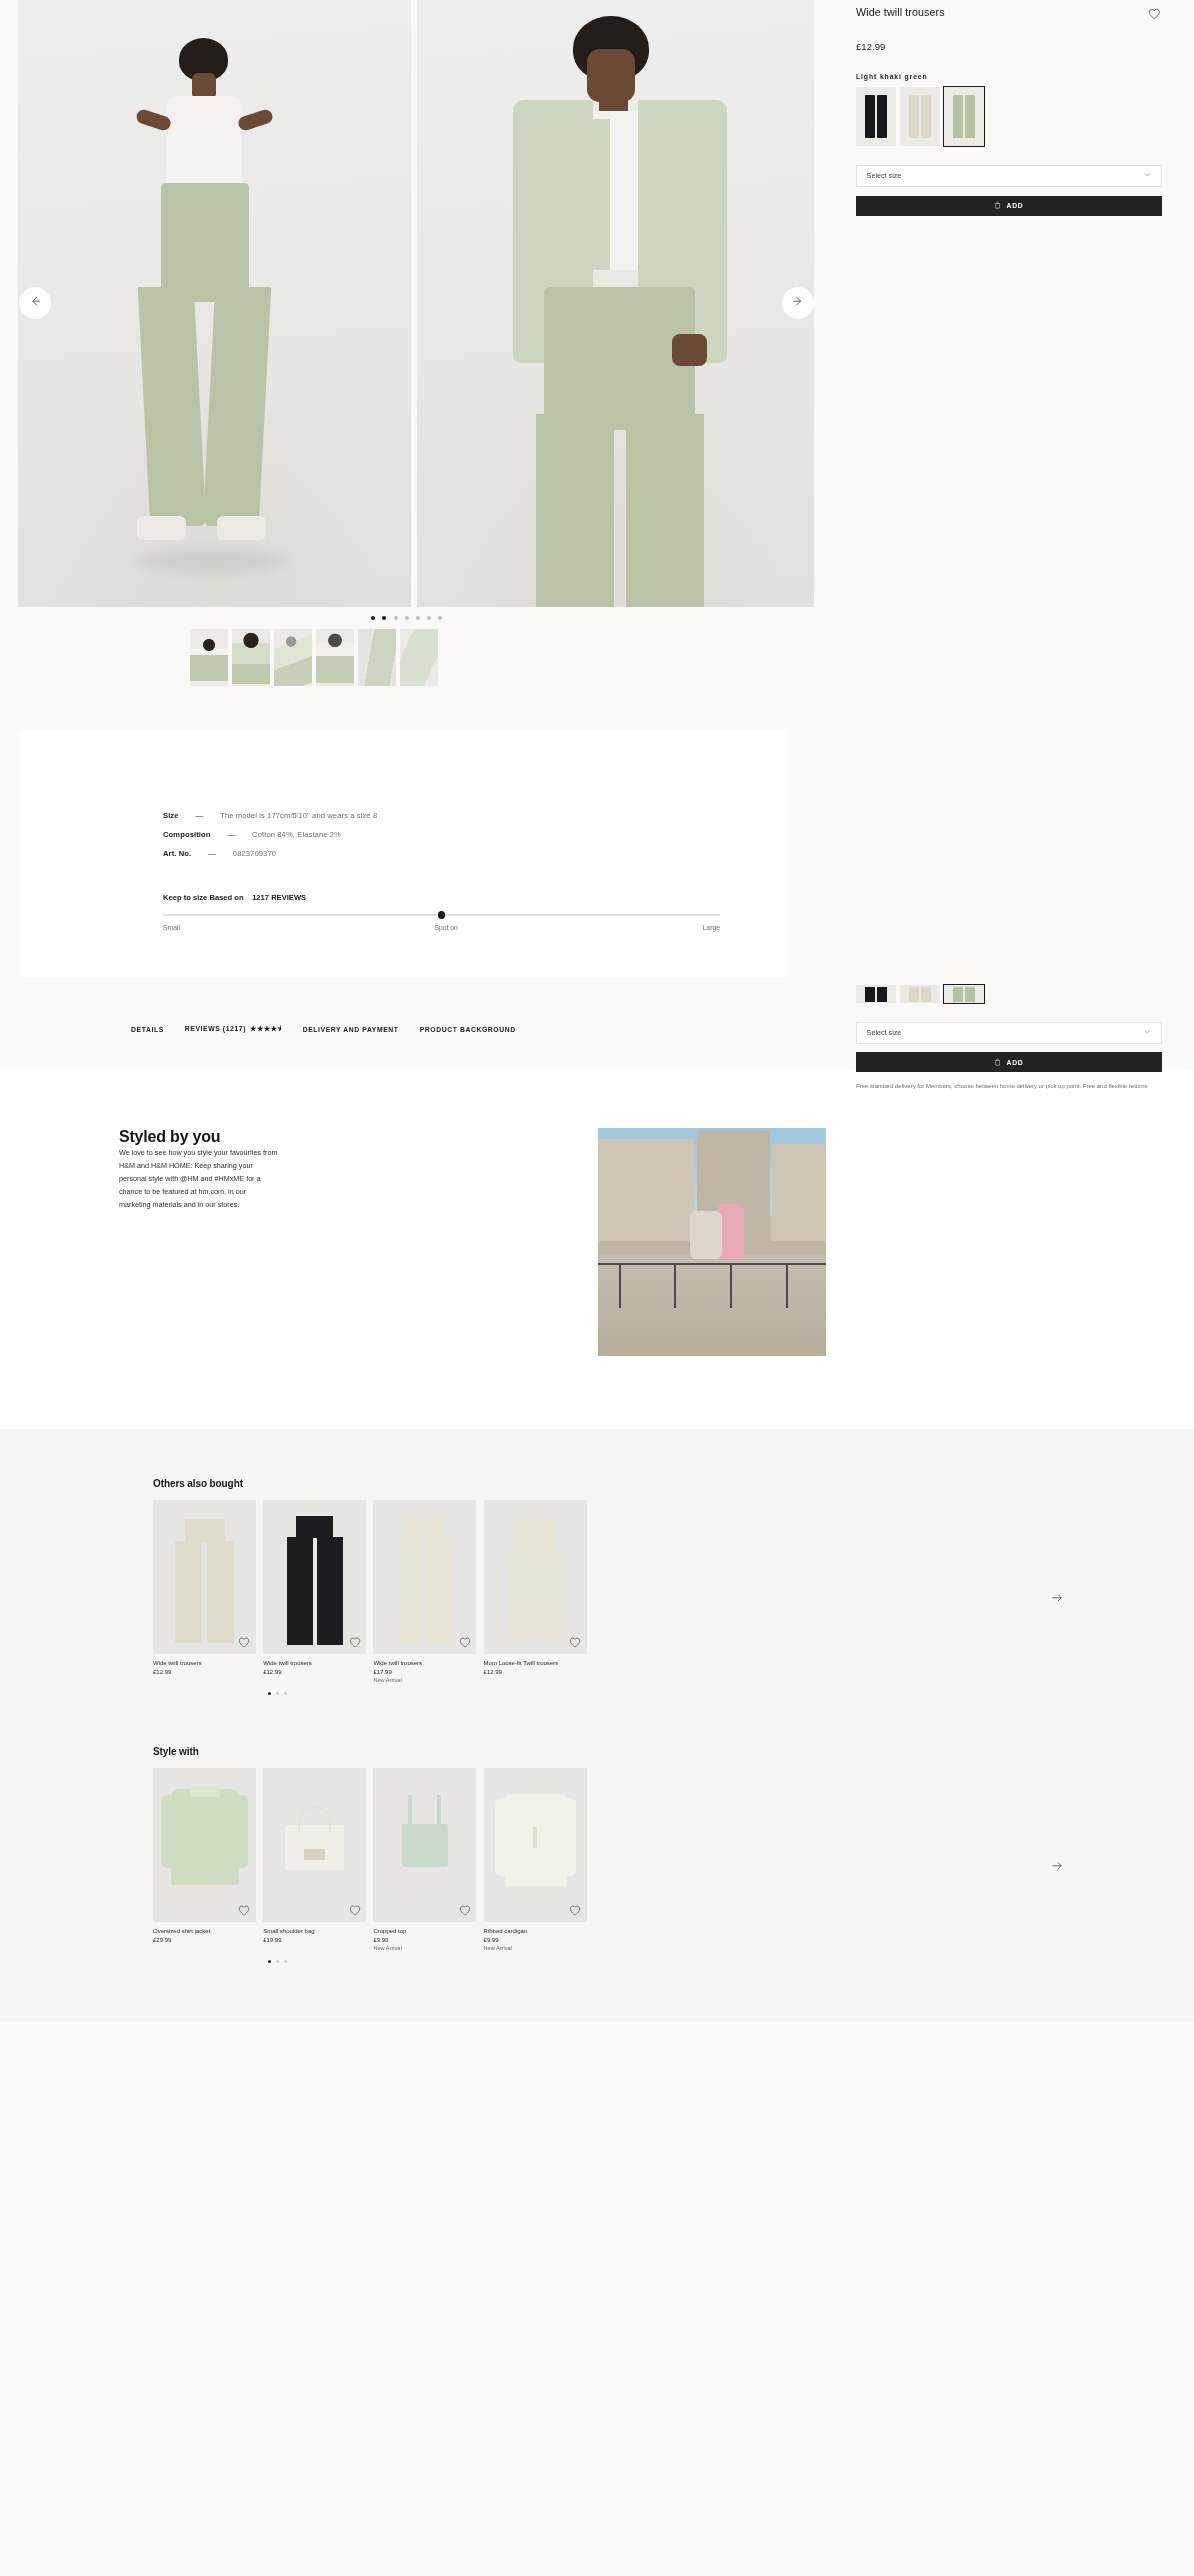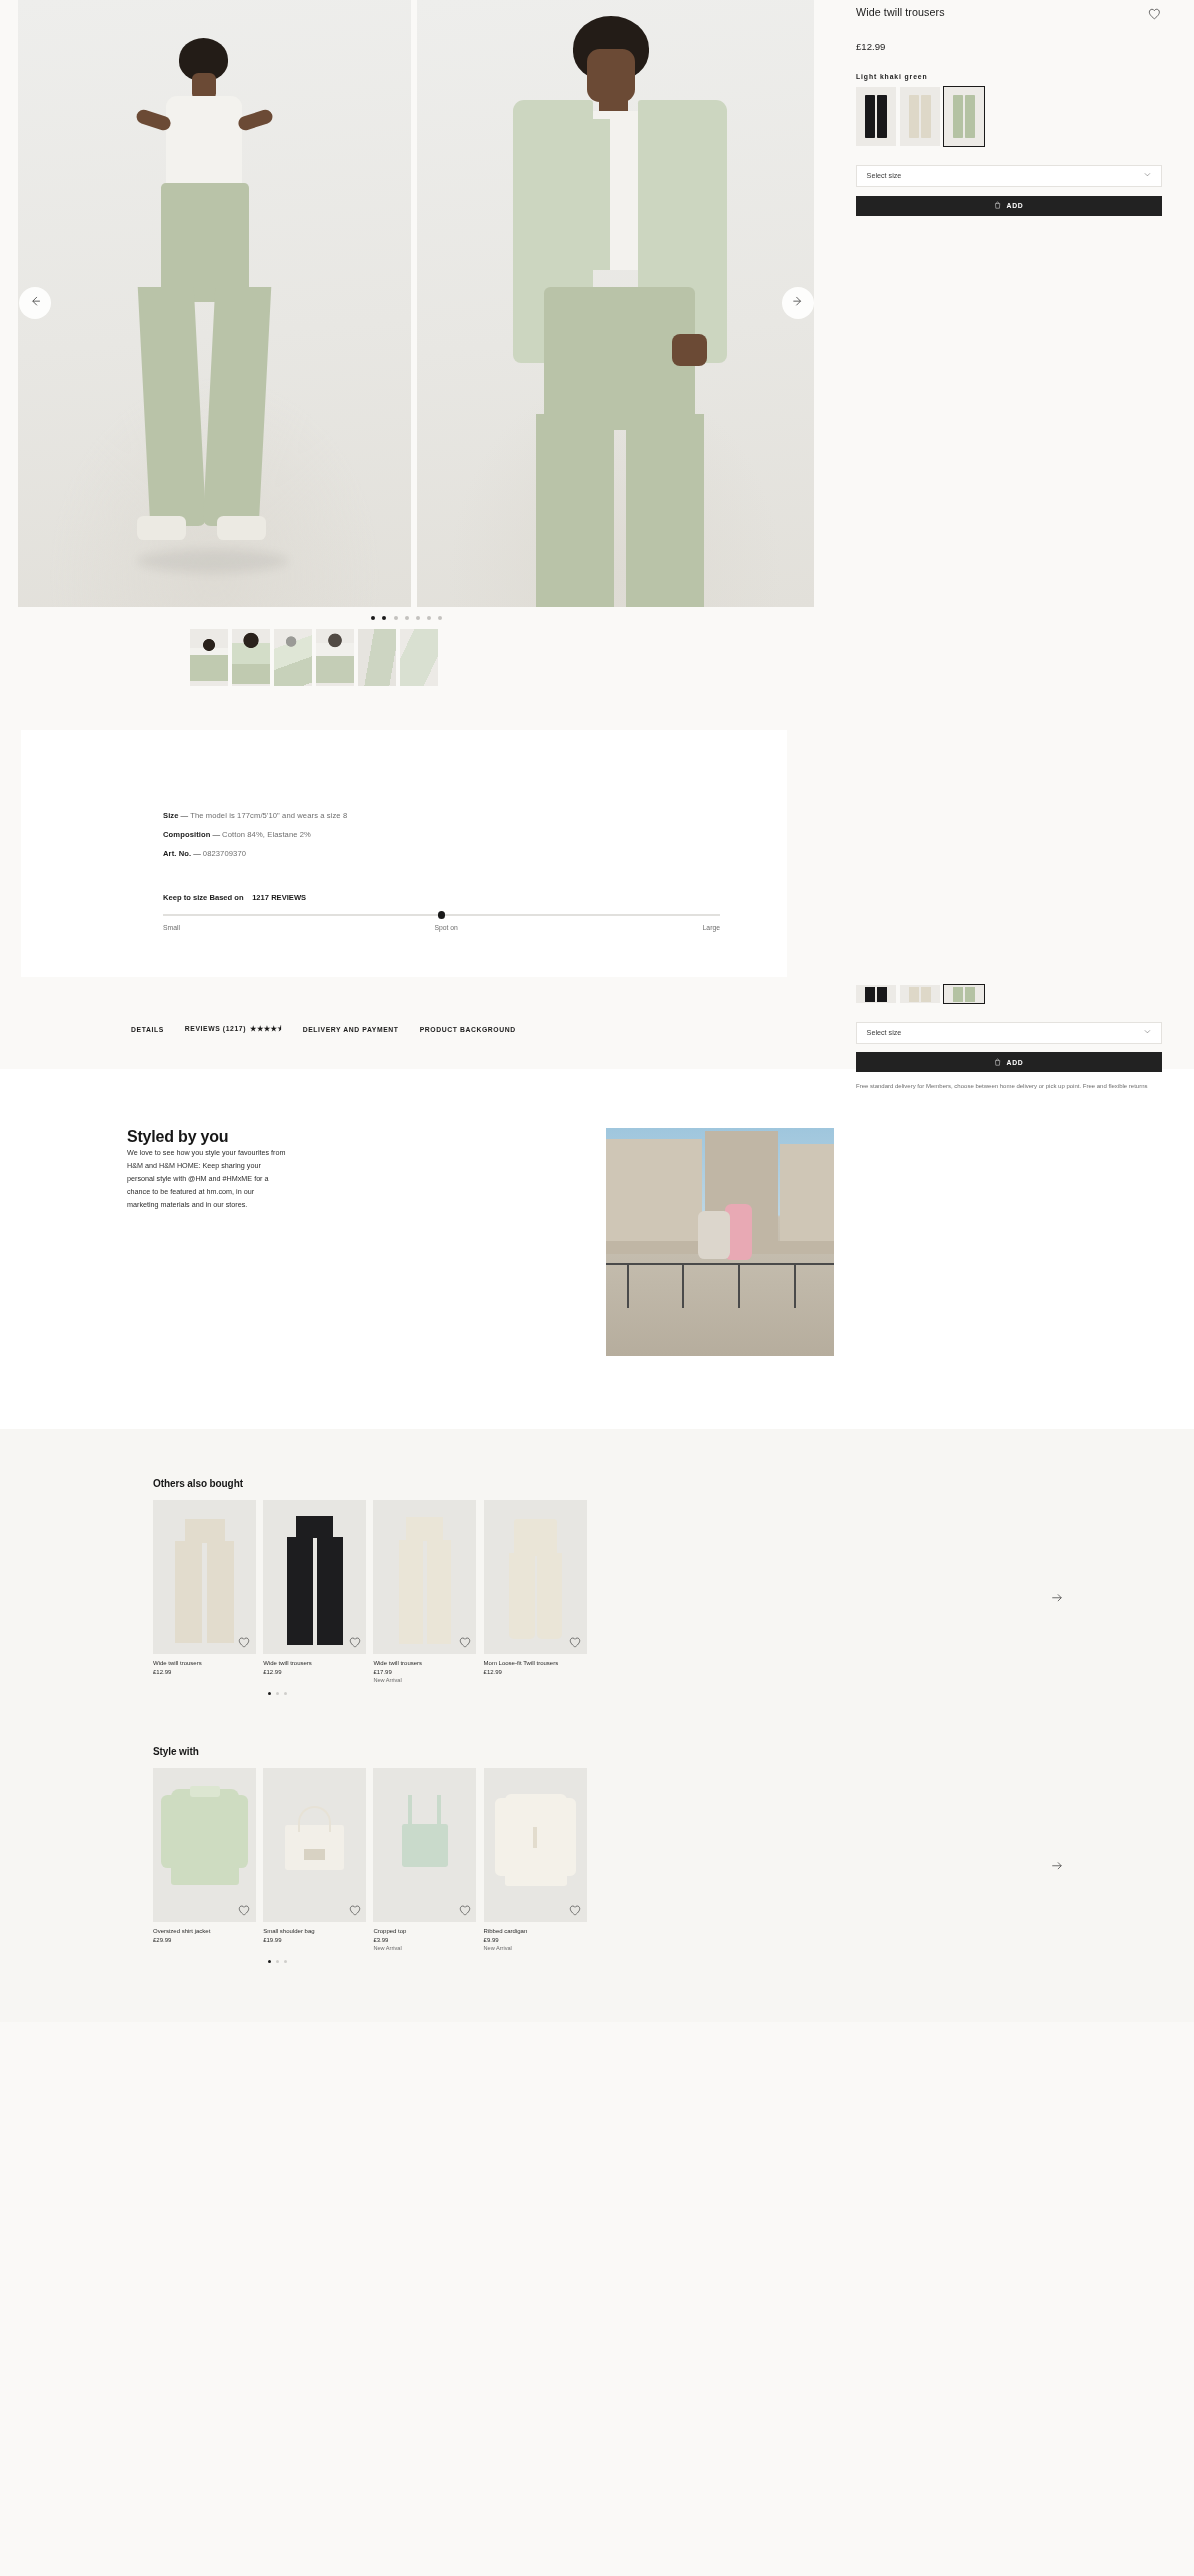--- a/index.html
+++ b/index.html
@@ -108,21 +108,21 @@
     color: #1e1e1e;
     width: 486px;
     letter-spacing: 0.1px;
   }
   .spec-list { margin-top: 32px; }
   .spec-row {
     font-size: 7.6px;
     margin-bottom: 9.6px;
     display: flex;
     align-items: center;
-    gap: 2px;
+    gap: 17px;
   }
   .spec-key { font-weight: 700; color: #1a1a1a; letter-spacing: 0.1px; }
   .spec-dash { color: #1a1a1a; }
   .spec-val { color: #6e6e6e; letter-spacing: 0.1px; }
 
   .fit-block { margin-top: 35px; width: 557px; }
   .fit-head { font-size: 7.6px; font-weight: 700; color: #1a1a1a; }
   .fit-head .rev { margin-left: 6.4px; }
   .fit-track {
     position: relative;
@@ -235,21 +235,21 @@
     font-size: 6px;
     line-height: 1.5;
     color: #6e6e6e;
     width: 295px;
   }
 
   
   .styled-section {
     background: #ffffff;
     width: 1194px;
-    padding: 59px 0 73px 8px;
+    padding: 59px 0 73px 0;
     margin-top: 33px;
     display: flex;
   }
   .styled-left { width: 169px; margin-left: 119px; }
   .styled-title { font-size: 16px; font-weight: 700; color: #161616; letter-spacing: -0.2px; }
   .styled-body {
     margin-top: 0;
     font-size: 7.2px;
     line-height: 1.82;
     color: #2c2c2c;

